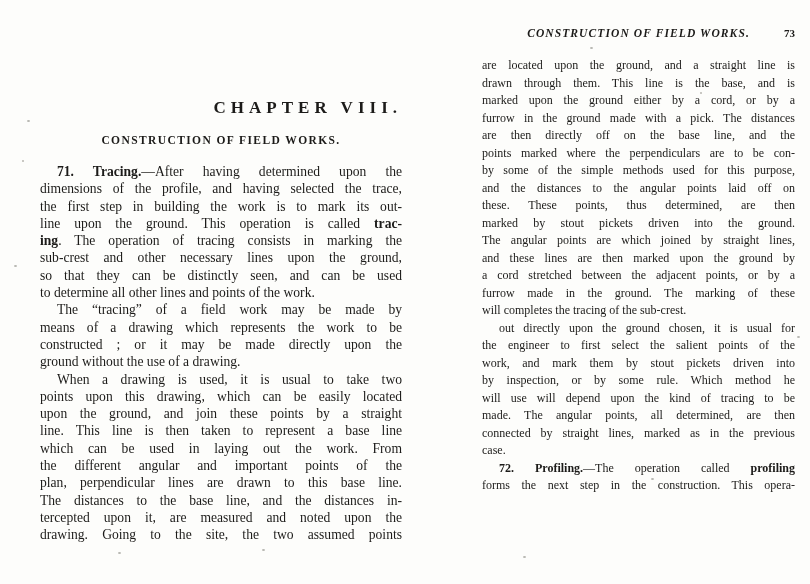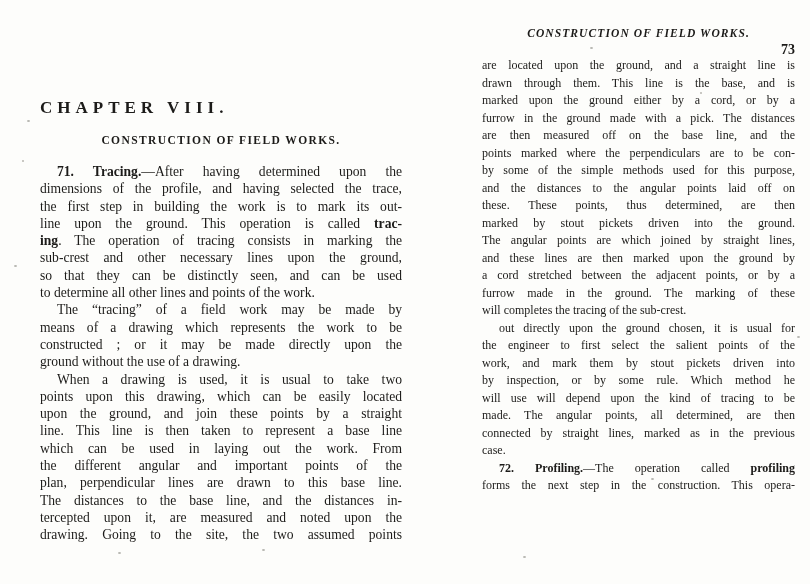--- a/index.html
+++ b/index.html
@@ -7,39 +7,39 @@
     width:810px;height:584px;position:relative;overflow:hidden;
     background:#fdfdfb;
     font-family:"Liberation Serif", serif;
     color:#1c1b19;
   }
   
   .page-left{
     position:absolute;left:40px;top:98px;width:362px;
   }
   .chapter-heading{
-    text-align:left;font-size:17px;font-weight:bold;
+    text-align:right;font-size:17px;font-weight:bold;
     letter-spacing:5px;line-height:20px;margin:0;
   }
   .chapter-subheading{
     text-align:center;font-size:11.5px;font-weight:bold;
     letter-spacing:1.4px;line-height:14px;margin:15px 0 0 0;
   }
   .body-left{margin-top:16px;font-size:13.6px;line-height:17.3px;}
   
   .page-right{
     position:absolute;left:482px;top:26px;width:313px;
   }
   .running-head-row{position:relative;height:15px;}
   .running-head{
     display:block;text-align:center;font-size:11.5px;font-weight:bold;
     font-style:italic;letter-spacing:1.1px;line-height:15px;
   }
   .page-number{
-    position:absolute;right:0;top:16px;font-size:14px;font-weight:bold;
+    position:absolute;right:0;top:0;font-size:11px;font-weight:bold;
     font-style:normal;line-height:15px;
   }
   .body-right{margin-top:16px;font-size:12px;line-height:17.5px;}
   
   .para{margin:0;}
   .line{
     text-align:justify;
     text-align-last:justify;
     white-space:normal;
   }
@@ -91,21 +91,21 @@
   <div class="running-head-row">
     <span class="running-head">CONSTRUCTION OF FIELD WORKS.</span>
     <span class="page-number">73</span>
   </div>
   <div class="body-right">
       <div class="para">
         <div class="line">are located upon the ground, and a straight line is</div>
         <div class="line">drawn through them.  This line is the base, and is</div>
         <div class="line">marked upon the ground either by a cord, or by a</div>
         <div class="line">furrow in the ground made with a pick.  The distances</div>
-        <div class="line">are then measured off on the base line, and the</div>
+        <div class="line">are then directly off on the base line, and the</div>
         <div class="line">points marked where the perpendiculars are to be con-</div>
         <div class="line">by some of the simple methods used for this purpose,</div>
         <div class="line">and the distances to the angular points laid off on</div>
         <div class="line">these.  These points, thus determined, are then</div>
         <div class="line">marked by stout pickets driven into the ground.</div>
         <div class="line">The angular points are which joined by straight lines,</div>
         <div class="line">and these lines are then marked upon the ground by</div>
         <div class="line">a cord stretched between the adjacent points, or by a</div>
         <div class="line">furrow made in the ground.  The marking of these</div>
         <div class="line last">will completes the tracing of the sub-crest.</div>

